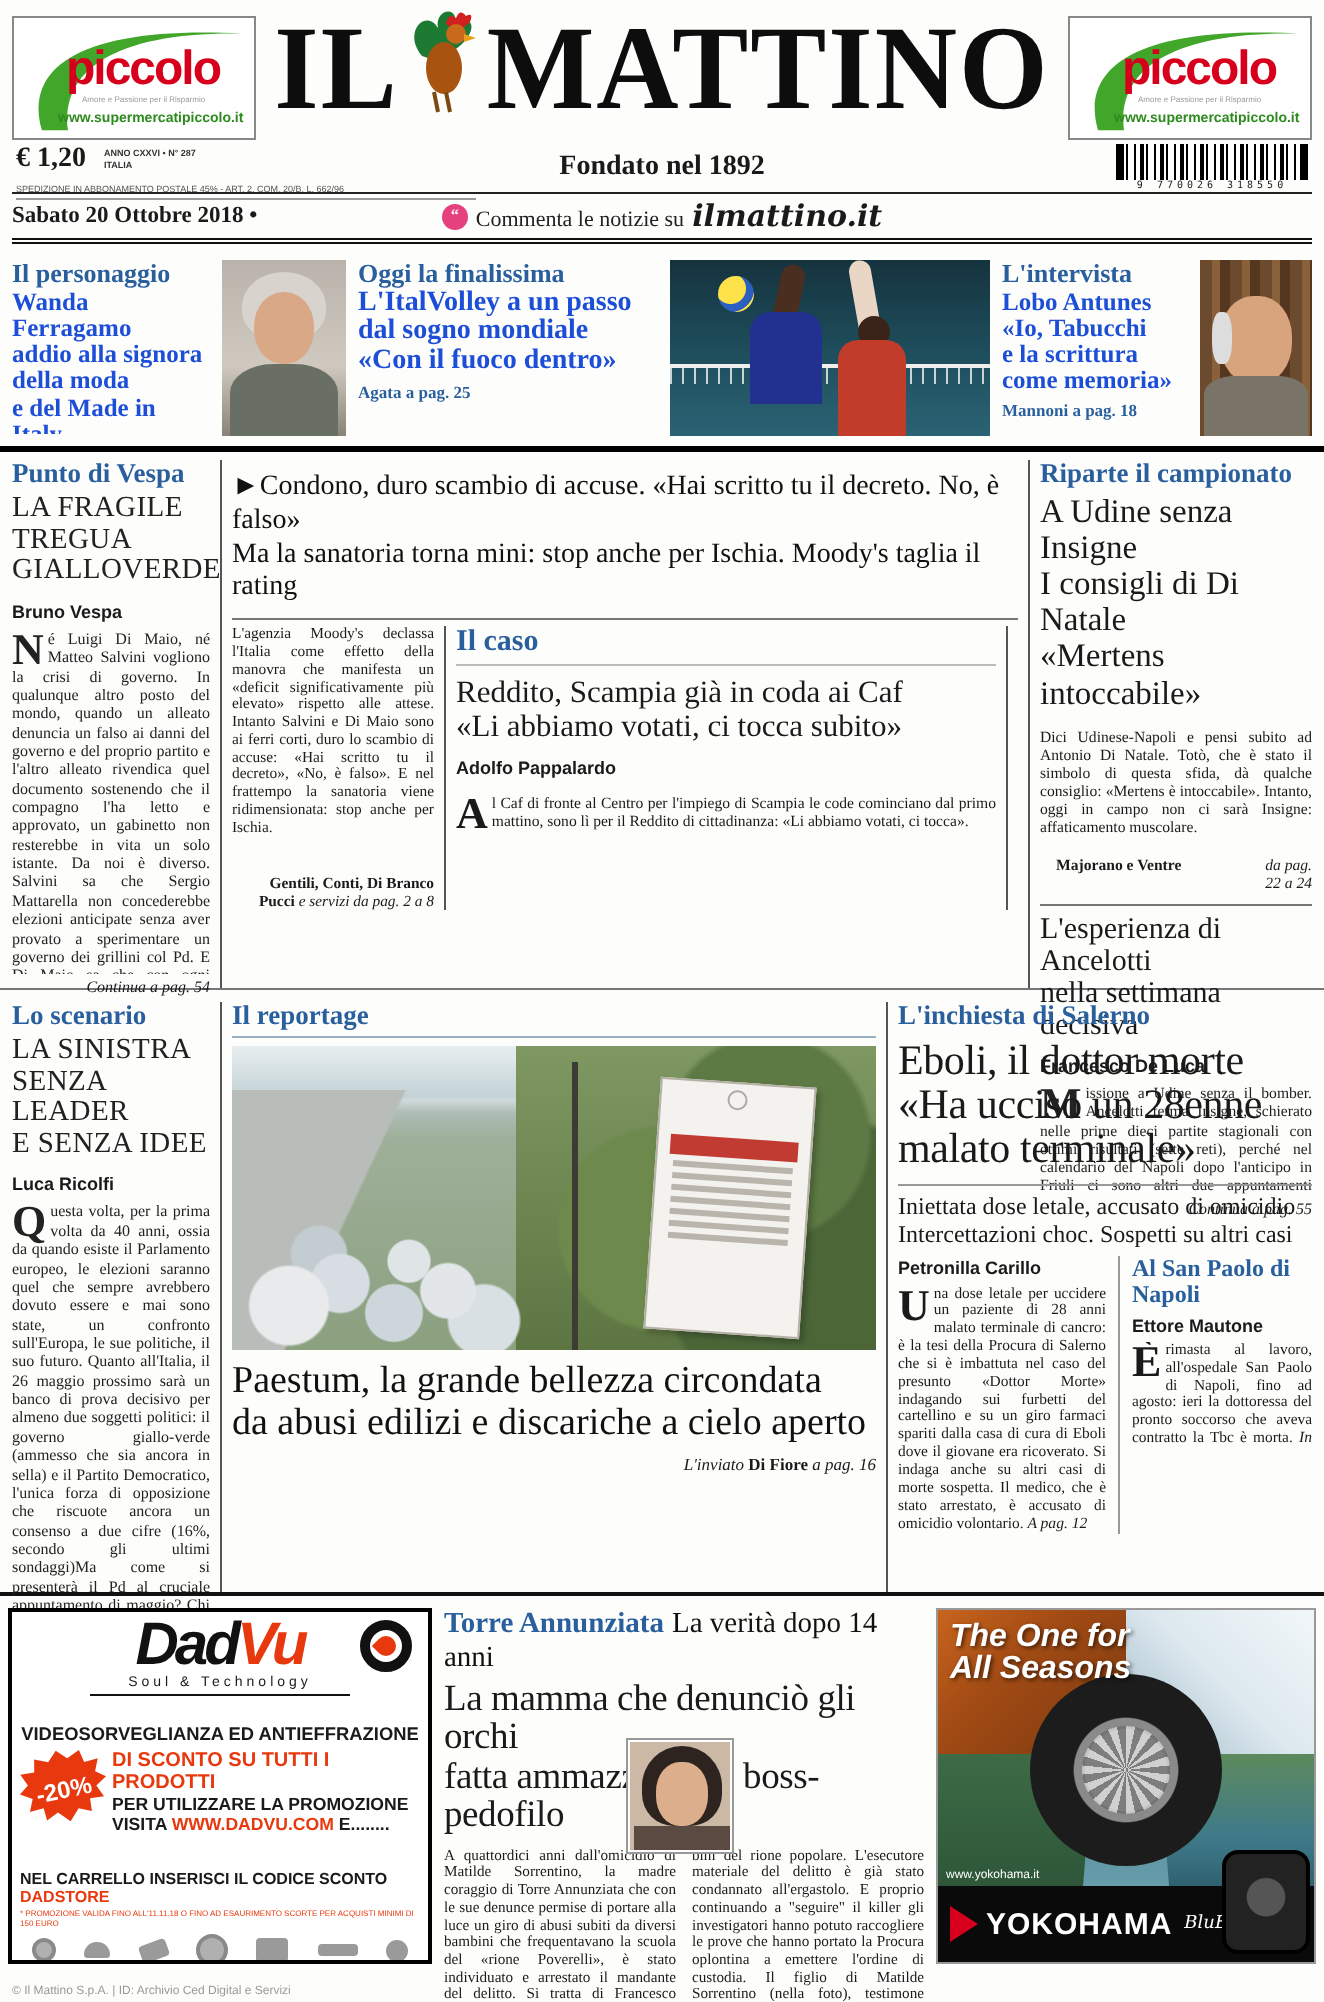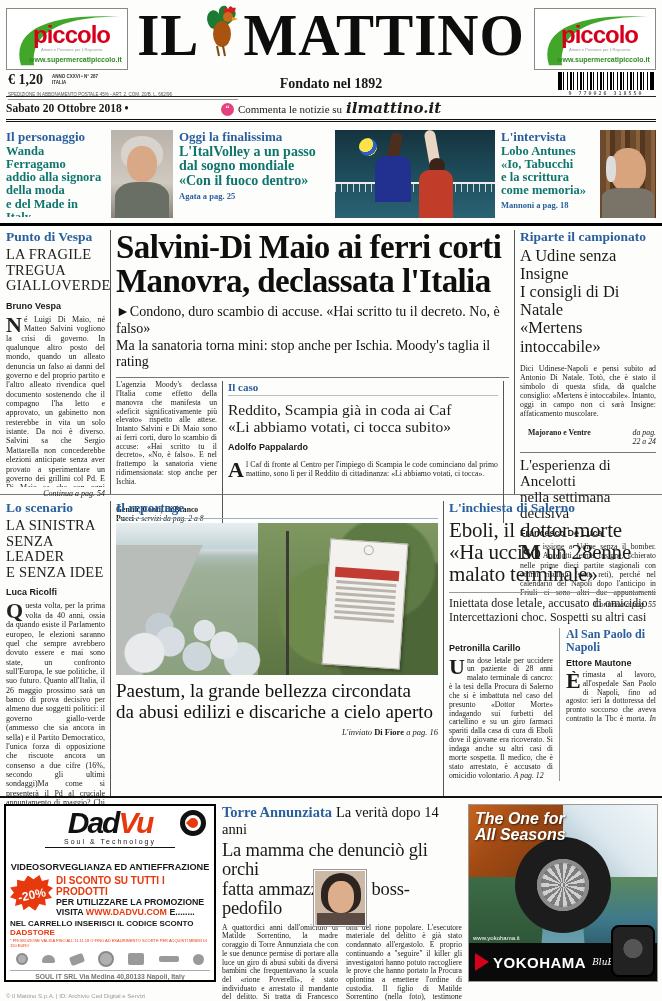--- a/index.html
+++ b/index.html
@@ -57,21 +57,21 @@
     color:#fff; font-size:8px; line-height:12px; text-align:center; font-weight:bold;
     vertical-align:middle; margin-right:4px;
   }
   .comment-label { font-size:11px; color:#222; }
   .comment-site { font-size:15px; font-weight:bold; font-style:italic; font-family:"DejaVu Serif",serif; margin-left:4px; }
 
   
   .features { display:flex; height:104px; padding:8px 6px 6px 6px; gap:6px; border-bottom:3px solid #000; }
   .feat-text { overflow:hidden; }
   .feat-kicker { color:#2a5f9e; font-weight:bold; font-size:13px; line-height:1.05; }
-  .feat-lines { color:#0f766e; font-size:12.5px; line-height:1.06; margin-top:1px; font-weight:bold;}
+  .feat-lines { color:#1d4ed8; font-size:12.5px; line-height:1.06; margin-top:1px; font-weight:bold;}
   .feat-byline { color:#2a5f9e; font-weight:bold; font-size:8.5px; margin-top:2px; }
   .photo { position:relative; overflow:hidden; background:#ccc; }
 
   
   .photo-wanda { width:62px; height:88px; background:linear-gradient(180deg,#b9b3ab 0%,#cfc9c0 60%,#8a8378 100%); }
   .wanda-hair { position:absolute; left:10px; top:6px; width:42px; height:34px; border-radius:50% 50% 42% 42%; background:#d8d3cc; }
   .wanda-face { position:absolute; left:16px; top:16px; width:30px; height:36px; border-radius:48%; background:#d9a886; }
   .wanda-body { position:absolute; left:4px; top:52px; width:54px; height:36px; border-radius:40% 40% 0 0; background:#6a6f66; }
   .photo-volley { width:160px; height:88px; background:linear-gradient(180deg,#15333e 0%,#1d4a58 45%,#2a6374 100%); }
   .volley-net { position:absolute; left:0; top:52px; width:100%; height:10px;
@@ -102,24 +102,24 @@
   .drop::first-letter { float:left; font-size:22px; line-height:16px; padding:2px 2px 0 0; font-weight:bold; }
   .continua { font-style:italic; font-size:8px; text-align:right; margin-top:2px; }
   .opinion-body { height:172px; overflow:hidden; }
   .scenario-body { height:225px; overflow:hidden; }
 
   .lead-headline { font-weight:bold; font-size:33px; line-height:1.03; letter-spacing:-.6px; color:#0f0f0f; }
   .lead-deck { font-size:14px; line-height:1.2; margin-top:6px; color:#111; }
   .lead-sub { display:flex; border-top:1px solid #777; margin-top:6px; padding-top:3px; height:146px; }
   .moody-col { width:101px; flex:none; display:flex; flex-direction:column; }
   .moody-body { flex:1; overflow:hidden; font-size:7.7px; line-height:1.14; text-align:justify; }
-  .moody-byline { font-size:7.7px; font-weight:bold; }
+  .moody-byline { font-size:7.7px; text-align:right; font-weight:bold; }
   .moody-byline .it { font-style:italic; font-weight:normal; }
   .caso-col { flex:1; min-width:0; display:flex; flex-direction:column; }
-  .mini-kicker { color:#2a5f9e; font-weight:bold; font-size:11px; border-bottom:1px solid #bbb; padding-bottom:2px; }
+  .mini-kicker { color:#2a5f9e; font-weight:bold; font-size:15px; border-bottom:1px solid #bbb; padding-bottom:2px; }
   .caso-headline { font-size:15.5px; line-height:1.1; margin-top:5px; font-weight:normal; }
   .grillini-col { width:110px; flex:none; display:flex; flex-direction:column; }
   .grillini-headline { font-size:14.5px; line-height:1.12; margin-top:5px; font-weight:normal; }
   .sub-body { font-size:7.8px; line-height:1.16; text-align:justify; margin-top:4px; flex:1; overflow:hidden; }
   .pag-ref { font-style:italic; font-size:7.8px; }
 
   .camp-headline { font-size:16.5px; line-height:1.1; margin-top:2px; font-weight:normal; }
   .camp-body { font-size:7.8px; line-height:1.16; text-align:justify; margin-top:8px; height:64px; overflow:hidden;}
   .camp-byline { font-size:7.8px; text-align:right; font-weight:bold; }
   .camp-byline .it { font-style:italic; font-weight:normal;padding-left:40px; }
@@ -180,21 +180,21 @@
   .dv-q::after { content:""; position:absolute; left:3px; top:3px; width:10px; height:10px; background:#e8380d; border-radius:50% 50% 50% 0; transform:rotate(45deg); }
   .dv-soul { text-align:center; font-size:7px; letter-spacing:2px; border-bottom:1.5px solid #111; padding-bottom:2px; width:130px; margin:0 auto; }
   .dv-line1 { text-align:center; font-weight:bold; font-size:9.2px; margin-top:14px; }
   .dv-promo { position:relative; margin-top:3px; padding-left:46px; }
   .dv-burst { position:absolute; left:0; top:0; width:44px; height:40px; background:#e8380d;
      clip-path:polygon(50% 0%,61% 12%,76% 5%,79% 21%,95% 20%,89% 35%,100% 44%,87% 53%,93% 68%,77% 67%,76% 83%,62% 76%,50% 90%,38% 76%,24% 83%,23% 67%,7% 68%,13% 53%,0% 44%,11% 35%,5% 20%,21% 21%,24% 5%,39% 12%);
      color:#fff; font-weight:bold; font-size:12px; display:flex; align-items:center; justify-content:center; transform:rotate(-12deg); }
   .dv-p1 { color:#e8380d; font-weight:bold; font-size:10px; }
   .dv-p2 { font-weight:bold; font-size:8.8px; }
   .dv-p3 { font-weight:bold; font-size:8.8px; } .dv-p3 .red { color:#e8380d; }
-  .dv-p4 { font-weight:bold; font-size:8px; margin-top:2px; }
+  .dv-p4 { font-weight:bold; font-size:8px; margin-top:18px; }
   .dv-p4 .red { color:#e8380d; }
   .dv-fine { color:#e8380d; font-size:4px; margin-top:1px; }
   .dv-icons { display:flex; justify-content:space-between; align-items:center; margin:3px 6px; color:#888; font-size:10px; }
   .dv-cam { width:16px; height:9px; background:#9a9a9a; border-radius:2px; position:relative; }
   .dv-cam.round { width:12px; height:12px; border-radius:50%; background:#b0b0b0; border:2px solid #8a8a8a; }
   .dv-cam.dome { width:13px; height:8px; border-radius:7px 7px 2px 2px; }
   .dv-addr { text-align:center; font-size:6.8px; font-weight:bold; color:#777; line-height:1.25; border-top:1px solid #aaa; padding-top:2px; }
   .dv-foot { display:flex; justify-content:space-between; font-size:7.5px; font-weight:bold; border-top:1px solid #aaa; margin-top:2px; padding-top:1px;}
 
   
@@ -347,22 +347,20 @@
       <div class="author">Bruno Vespa</div>
       <div class="opinion-body">
         <p class="body-text drop">Né Luigi Di Maio, né Matteo Salvini vogliono la crisi di governo. In qualunque altro posto del mondo, quando un alleato denuncia un falso ai danni del governo e del proprio partito e l'altro alleato rivendica quel documento sostenendo che il compagno l'ha letto e approvato, un gabinetto non resterebbe in vita un solo istante. Da noi è diverso. Salvini sa che Sergio Mattarella non concederebbe elezioni anticipate senza aver provato a sperimentare un governo dei grillini col Pd. E Di Maio sa che con ogni probabilità quel governo si farebbe, ma che al posto suo siederebbero Fico o Di Battista. Quindi, meglio restare a cuccia.</p>
       </div>
       <div class="continua">Continua a pag. 54</div>
     </div>
 
     <div class="col-divider"></div>
 
     <div class="center-col">
-      <h1 class="lead-headline prewrap">Salvini-Di Maio ai ferri corti
-Manovra, declassata l'Italia</h1>
       <div class="lead-deck prewrap">►Condono, duro scambio di accuse. «Hai scritto tu il decreto. No, è falso»
 Ma la sanatoria torna mini: stop anche per Ischia. Moody's taglia il rating</div>
 
       <div class="lead-sub">
         <div class="moody-col">
           <p class="moody-body">L'agenzia Moody's declassa l'Italia come effetto della manovra che manifesta un «deficit significativamente più elevato» rispetto alle attese. Intanto Salvini e Di Maio sono ai ferri corti, duro lo scambio di accuse: «Hai scritto tu il decreto», «No, è falso». E nel frattempo la sanatoria viene ridimensionata: stop anche per Ischia.</p>
           <div class="moody-byline">
             <span>Gentili, Conti, Di Branco Pucci</span><span class="it"> e servizi da pag. 2 a 8</span>
           </div>
         </div>
@@ -450,21 +448,21 @@
 
     <div class="b2-right">
       <div class="sec-kicker">L'inchiesta di Salerno</div>
       <h2 class="inch-headline prewrap">Eboli, il dottor morte
 «Ha ucciso un 28enne
 malato terminale»</h2>
       <div class="inch-deck prewrap">Iniettata dose letale, accusato di omicidio
 Intercettazioni choc. Sospetti su altri casi</div>
       <div class="inch-row">
         <div class="inch-body-col">
-          <div class="author" style="margin-top:15px;">Petronilla Carillo</div>
+          <div class="author" style="margin-top:1px;">Petronilla Carillo</div>
           <p class="inch-body drop"><span>Una dose letale per uccidere un paziente di 28 anni malato terminale di cancro: è la tesi della Procura di Salerno che si è imbattuta nel caso del presunto «Dottor Morte» indagando sui furbetti del cartellino e su un giro farmaci spariti dalla casa di cura di Eboli dove il giovane era ricoverato. Si indaga anche su altri casi di morte sospetta. Il medico, che è stato arrestato, è accusato di omicidio volontario.</span> <span class="pag-ref">A pag. 12</span></p>
         </div>
         <div class="sanpaolo">
           <div class="sec-kicker" style="font-size:12px;">Al San Paolo di Napoli</div>
           <div class="author" style="margin:4px 0 3px 0;">Ettore Mautone</div>
           <p class="sp-body drop"><span>È rimasta al lavoro, all'ospedale San Paolo di Napoli, fino ad agosto: ieri la dottoressa del pronto soccorso che aveva contratto la Tbc è morta.</span> <span class="pag-ref">In Cronaca</span></p>
         </div>
       </div>
     </div>
   </div>

